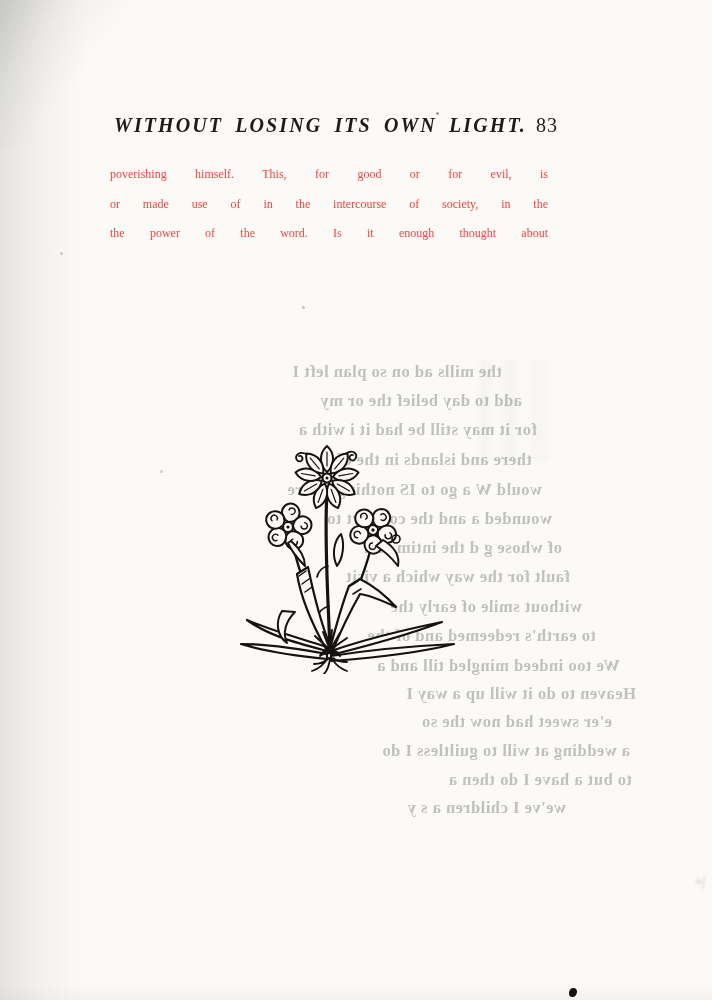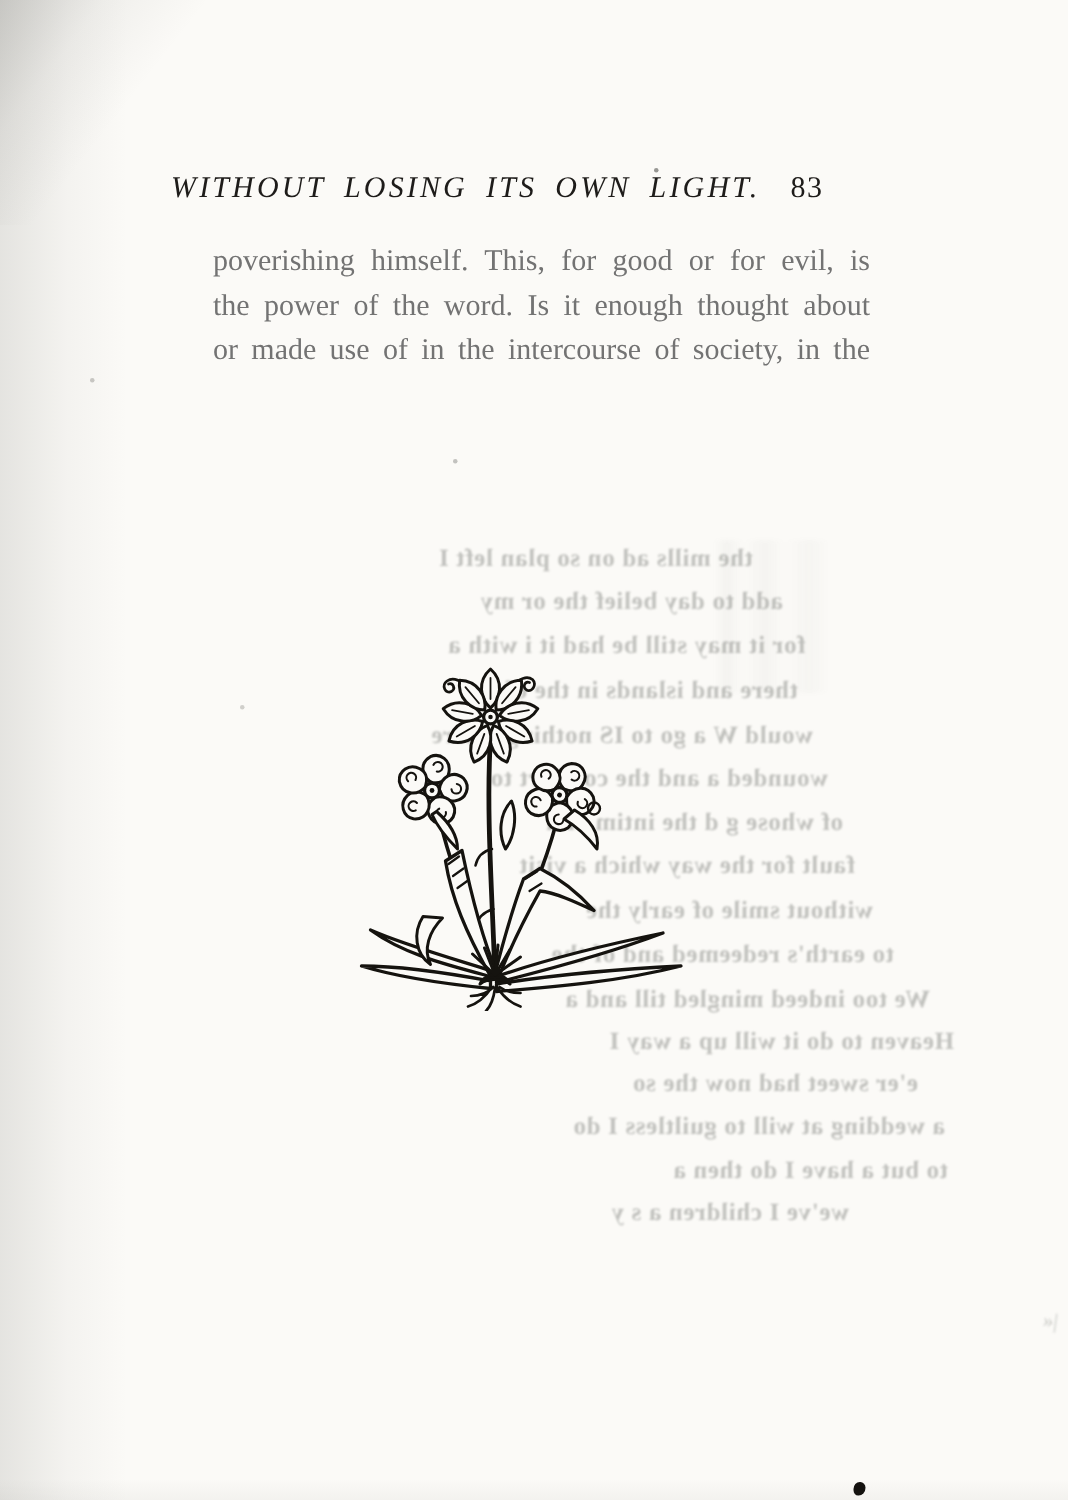--- a/index.html
+++ b/index.html
@@ -30,35 +30,34 @@
   .header{
     position:absolute;left:114px;top:114px;width:460px;
     white-space:nowrap;
     color:#1e1c1a;
   }
   .header .title{
     font-style:italic;
     font-size:20px;
     letter-spacing:2.1px;
     word-spacing:5px;
-    font-weight:400;
+    font-weight:700;
   }
   .header .pagenum{
     font-style:normal;
     font-size:20px;
     letter-spacing:1px;
-    margin-left:20px;
+    margin-left:9px;
   }
   
   .bodytext{
     position:absolute;left:110px;top:160px;width:438px;
-    color:#737373;
-    font-size:20px;
+    color:#ef4444;
+    font-size:12px;
     line-height:29.5px;
-    margin-left:32px;
   }
   .bodytext .line{
     text-align:justify;
     text-align-last:justify;
     white-space:normal;
   }
   .bodytext .line.last{
     text-align-last:left;
   }
   
@@ -139,22 +138,22 @@
   </div>
 
 <div class="stamp-ghost"></div>
 
 <div class="header">
   <span class="title">WITHOUT LOSING ITS OWN LIGHT.</span><span class="pagenum">83</span>
 </div>
 
 <div class="bodytext">
   <div class="line">poverishing himself.  This, for good or for evil, is</div>
+  <div class="line">or made use of in the intercourse of society, in the</div>
   <div class="line">the power of the word.  Is it enough thought about</div>
-  <div class="line">or made use of in the intercourse of society, in the</div>
 </div>
 
 <svg class="flower" viewBox="0 0 226 230" fill="none" stroke="#15130f" stroke-linecap="round" stroke-linejoin="round">
 
   <path d="M94 48 C 91 95, 95 150, 97 207" stroke-width="3.2"></path>
   <path d="M60 102 C 68 136, 84 175, 95 206" stroke-width="2.4"></path>
   <path d="M138 104 C 128 142, 110 178, 98 206" stroke-width="2.4"></path>
 
   <path d="M95 122 q-9 2 -11 11" stroke-width="1.7"></path>
   <path d="M96 162 q-10 3 -12 12" stroke-width="1.7"></path>

